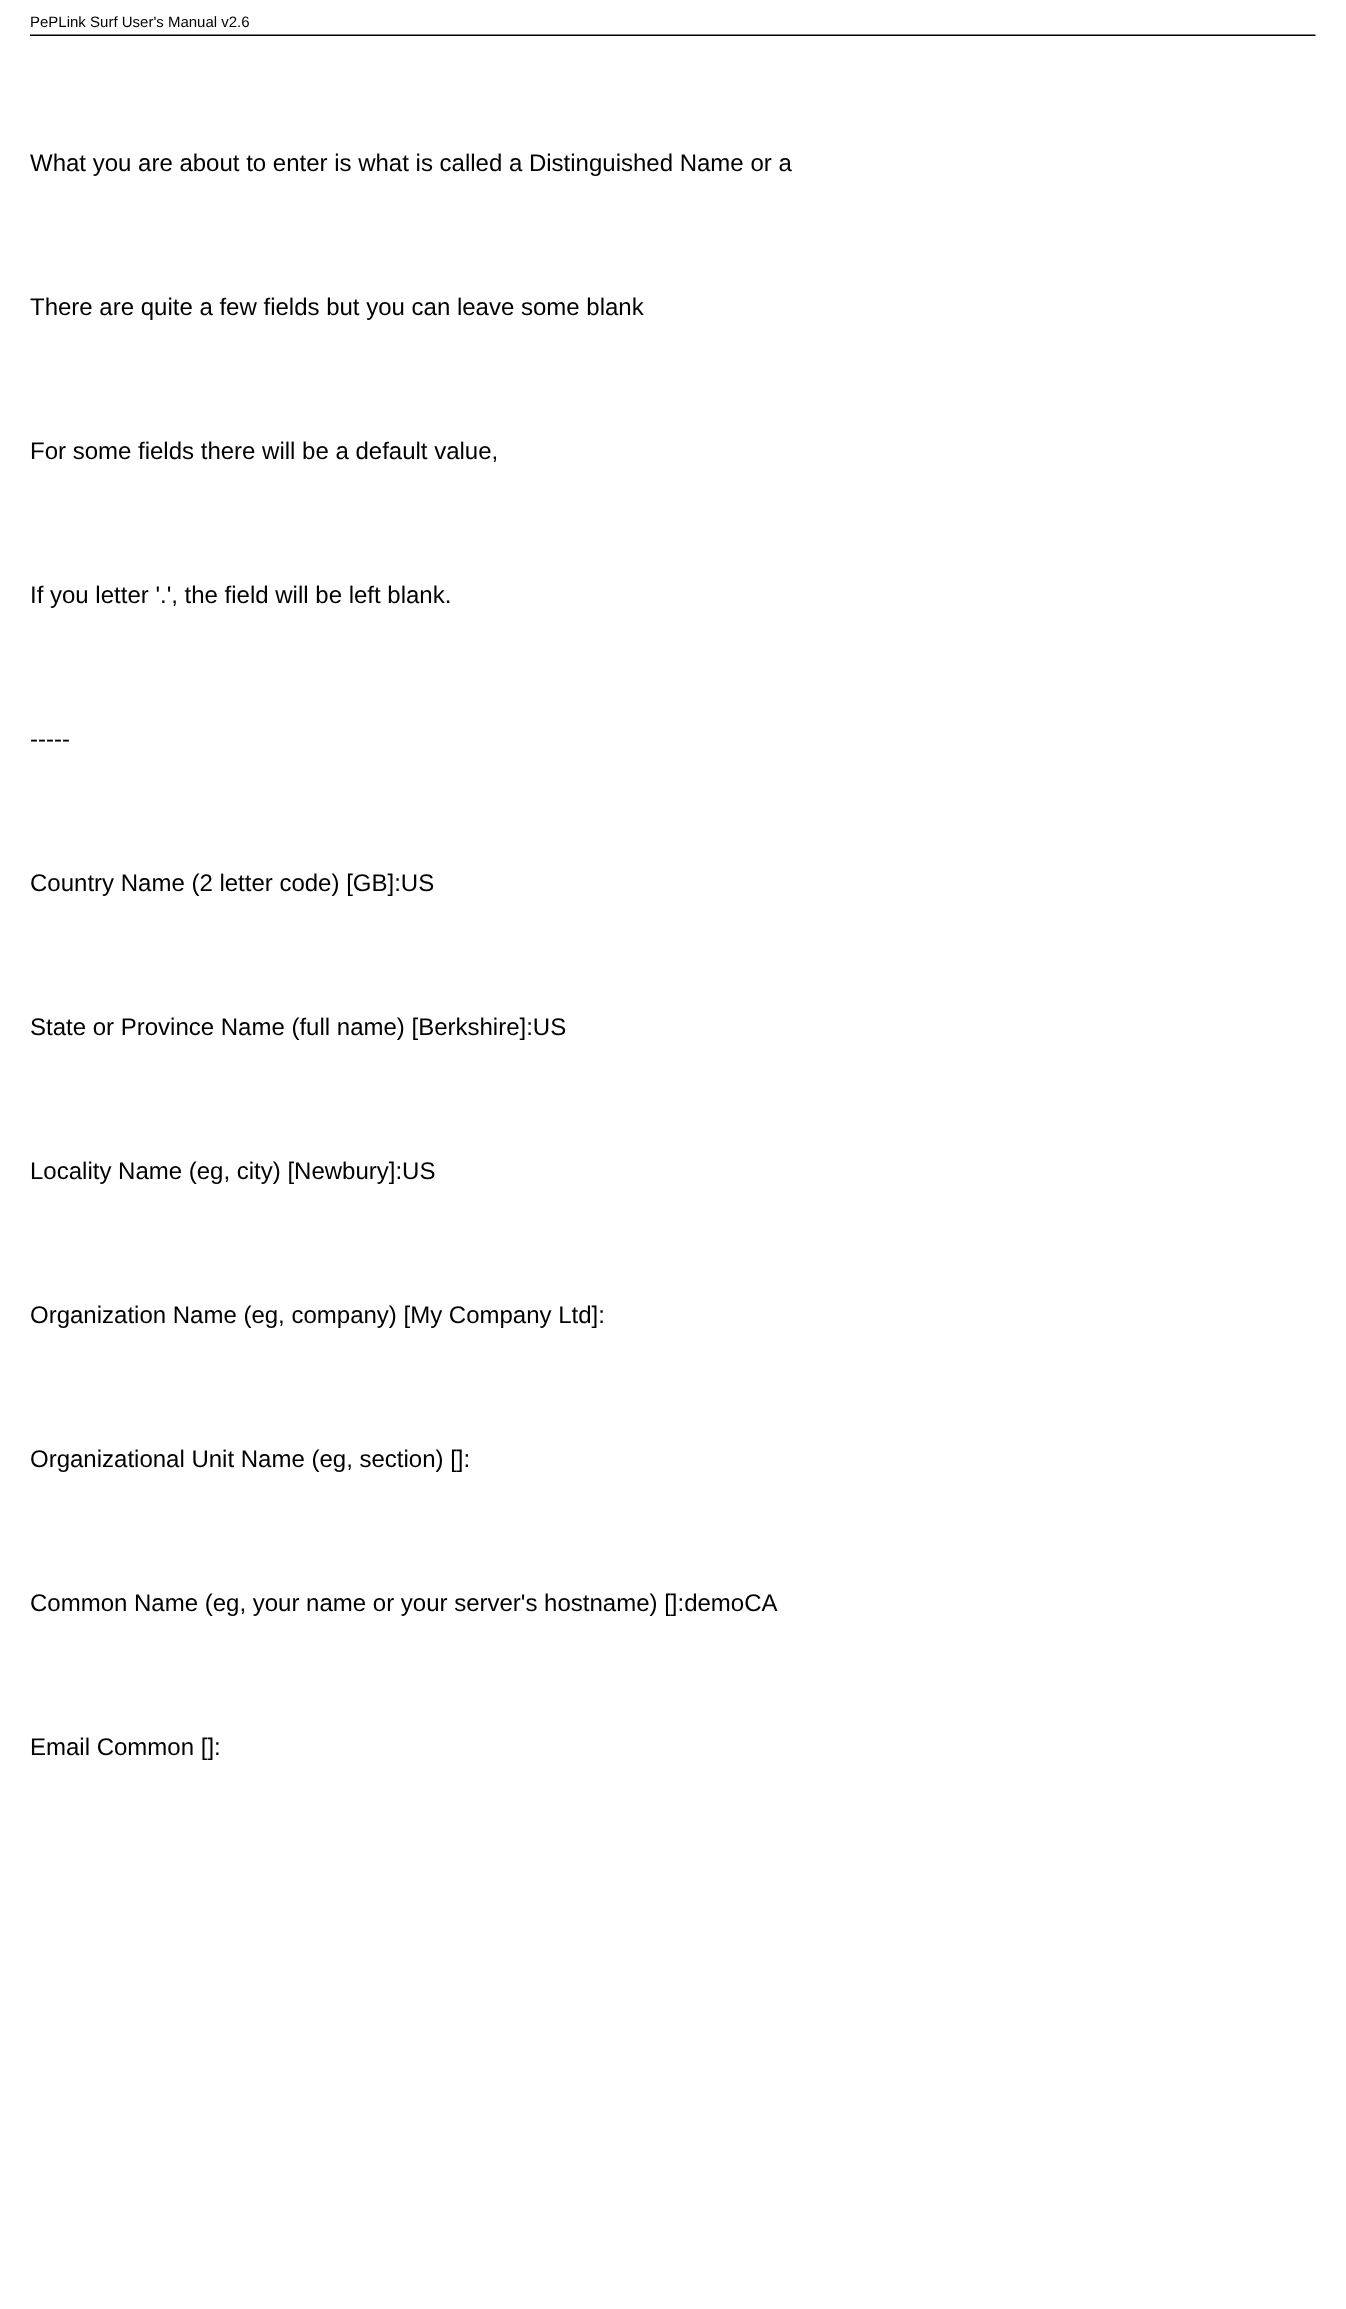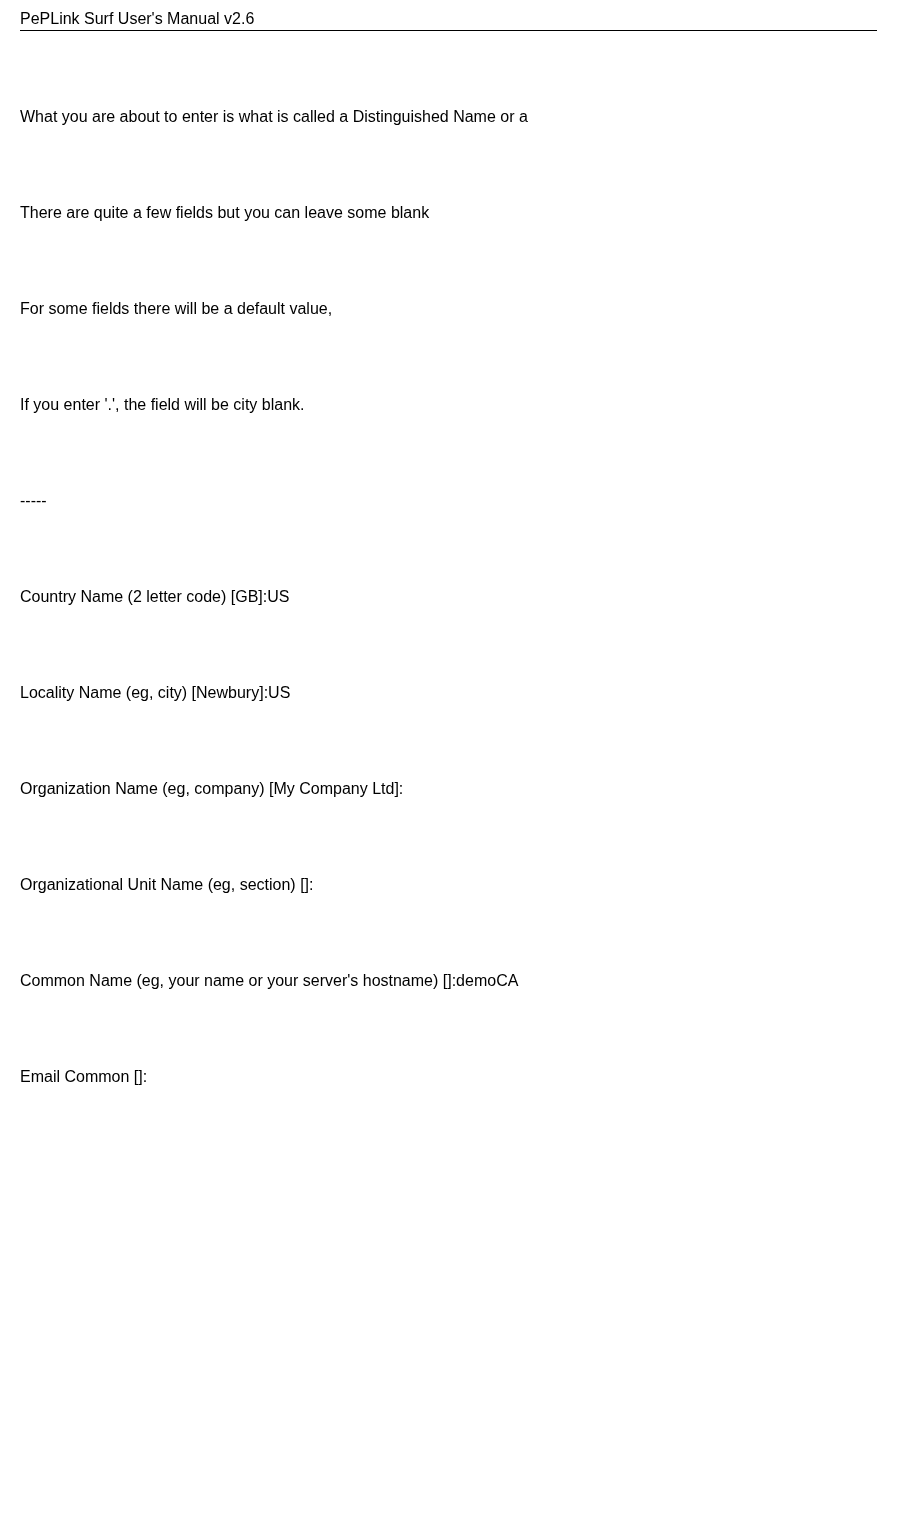--- a/index.html
+++ b/index.html
@@ -10,21 +10,21 @@
     color: #000;
   }
   .page {
     width: 897px;
     min-height: 1539px;
     padding: 10px 20px 20px 20px;
     box-sizing: border-box;
     position: relative;
   }
   .header {
-    font-size: 16px;
+    font-size: 10px;
     font-family: Arial, sans-serif;
     border-bottom: 1px solid #000;
     padding-bottom: 2px;
     margin-bottom: 6px;
   }
   .mono {
     font-family: Liberation Sans, sans-serif;
     font-size: 16px;
     line-height: 2.0;
     white-space: pre-wrap;
@@ -37,23 +37,24 @@
 <div class="page">
 
   <div class="header">
     <span>PePLink Surf User's Manual v2.6</span>
   </div>
 
   <div class="mono">
     <div>What you are about to enter is what is called a Distinguished Name or a</div>
     <div>There are quite a few fields but you can leave some blank</div>
     <div>For some fields there will be a default value,</div>
-    <div>If you enter '.', the field will be city blank.</div>
+    <div>If you letter '.', the field will be left blank.</div>
     <div>-----</div>
     <div>Country Name (2 letter code) [GB]:US</div>
+    <div>State or Province Name (full name) [Berkshire]:US</div>
     <div>Locality Name (eg, city) [Newbury]:US</div>
     <div>Organization Name (eg, company) [My Company Ltd]:</div>
     <div>Organizational Unit Name (eg, section) []:</div>
     <div>Common Name (eg, your name or your server's hostname) []:demoCA</div>
     <div>Email Common []:</div>
   </div>
 
   <div class="spacer-md"></div>
 
 </div>

